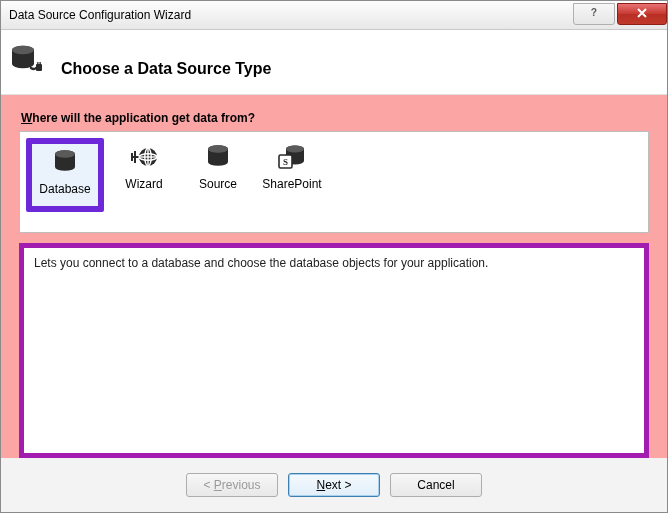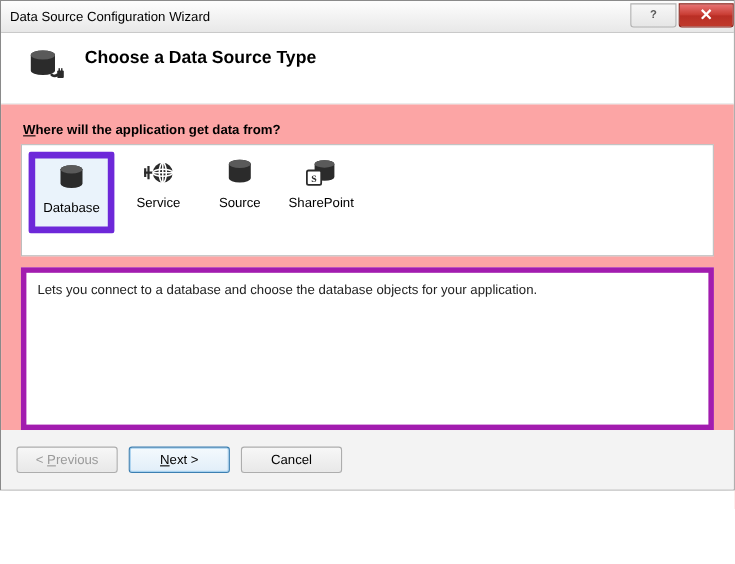--- a/index.html
+++ b/index.html
@@ -1,40 +1,40 @@
 <!DOCTYPE html>
 <html><head>
 <meta charset="utf-8">
 <style>
   html,body{margin:0;padding:0;font-family:"Segoe UI",Tahoma,sans-serif;font-size:12px;color:#000;background:#fff;}
-  .window{width:668px;height:446px;box-sizing:border-box;border:1px solid #8a8a8a;background:#fff;display:flex;flex-direction:column;box-shadow:0 0 8px rgba(0,0,0,0.3);}
+  .window{width:668px;height:513px;box-sizing:border-box;border:1px solid #8a8a8a;background:#fff;display:flex;flex-direction:column;box-shadow:0 0 8px rgba(0,0,0,0.3);}
   
   .titlebar{height:28px;display:flex;align-items:center;background:linear-gradient(#fdfdfd,#e8e8e8);border-bottom:1px solid #c9c9c9;}
   .titlebar .title{padding-left:8px;font-size:12px;}
   .titlebar .spacer{flex:1;}
   .tbtn{width:40px;height:20px;margin-top:0;margin-right:2px;border:1px solid #b0b0b0;border-radius:0 0 3px 3px;background:linear-gradient(#f7f7f7,#e6e6e6);display:flex;align-items:center;justify-content:center;color:#555;position:relative;top:-1px;}
   .tbtn.help svg{width:10px;height:12px;}
   .tbtn.close{width:48px;background:linear-gradient(#e77373,#c83b32 48%,#b92e25 52%,#c0392b);border:1px solid #8b1f17;color:#fff;margin-right:0;}
   .tbtn.close svg{width:10px;height:10px;}
   
-  .header{display:flex;align-items:flex-start;gap:18px;padding:14px 18px 16px 24px;border-bottom:1px solid #e0e0e0;background:#fff;}
+  .header{display:flex;align-items:flex-end;gap:18px;padding:14px 18px 16px 8px;border-bottom:1px solid #e0e0e0;background:#fff;}
   .header .big-icon{width:34px;height:34px;}
   .header h1{margin:0;font-size:16px;font-weight:bold;}
   
   .body{flex:1;padding:16px 18px 0 18px;background:#fca5a5;display:flex;flex-direction:column;}
   .prompt{font-weight:bold;margin:0 0 6px 2px;}
   .prompt .ul{text-decoration:underline;}
   .choice-box{border:1px solid #bdbdbd;background:#fff;height:88px;padding:6px 6px;display:flex;align-items:flex-start;gap:6px;}
   .choice{width:66px;height:58px;display:flex;flex-direction:column;align-items:center;justify-content:flex-start;padding-top:4px;border:1px solid transparent;border-radius:2px;}
   .choice.selected{background:#eaf3fb;border:6px solid #6d28d9;align-items:center;}
   .choice .ico{height:28px;display:flex;align-items:center;justify-content:center;}
   .choice .lbl{margin-top:6px;font-size:12px;}
   .desc-box{margin-top:10px;border:5px solid #a21caf;background:#fff;flex:1;padding:8px 10px;font-size:12px;color:#222;}
   
-  .footer{height:54px;display:flex;align-items:center;justify-content:flex-start;gap:10px;padding:0 14px;background:#f3f3f3;}
+  .footer{height:54px;display:flex;align-items:center;justify-content:center;gap:10px;padding:0 14px;background:#f3f3f3;}
   .btn{width:92px;height:24px;border:1px solid #adadad;background:linear-gradient(#f7f7f7,#e8e8e8);border-radius:3px;font-size:12px;font-family:inherit;}
   .btn:disabled{color:#9a9a9a;}
   .btn.default{border:1px solid #3c7fb1;box-shadow:0 0 0 1px #a7d1ef inset;background:linear-gradient(#f4fafd,#e1eef9);}
   .mn{text-decoration:underline;}
   
   .db-svg{display:block;}
 </style>
 </head>
 <body>
 
@@ -98,21 +98,21 @@
             <line x1="2" y1="13" x2="10" y2="13" stroke="#2b2b2b" stroke-width="2"></line>
             <line x1="3" y1="9" x2="3" y2="17" stroke="#2b2b2b" stroke-width="2"></line>
             <line x1="6" y1="7" x2="6" y2="19" stroke="#2b2b2b" stroke-width="2"></line>
             <circle cx="19" cy="13" r="9" fill="#2b2b2b"></circle>
             <ellipse cx="19" cy="13" rx="9" ry="3.2" fill="none" stroke="#fff" stroke-width="1.4"></ellipse>
             <ellipse cx="19" cy="13" rx="3.2" ry="9" fill="none" stroke="#fff" stroke-width="1.4"></ellipse>
             <line x1="10" y1="13" x2="28" y2="13" stroke="#fff" stroke-width="1.4"></line>
             <line x1="19" y1="4" x2="19" y2="22" stroke="#fff" stroke-width="1.4"></line>
           </svg>
         </span>
-        <span class="lbl">Service</span>
+        <span class="lbl">Wizard</span>
       </div>
 
       <div class="choice">
         <span class="ico">
           <svg width="26" height="26" viewBox="0 0 26 26">
             <ellipse cx="13" cy="5" rx="10" ry="3.8" fill="#2b2b2b"></ellipse>
             <path d="M3 5 v13 a10 3.8 0 0 0 20 0 V5" fill="#2b2b2b"></path>
             <ellipse cx="13" cy="5" rx="10" ry="3.8" fill="#5a5a5a"></ellipse>
           </svg>
         </span>

